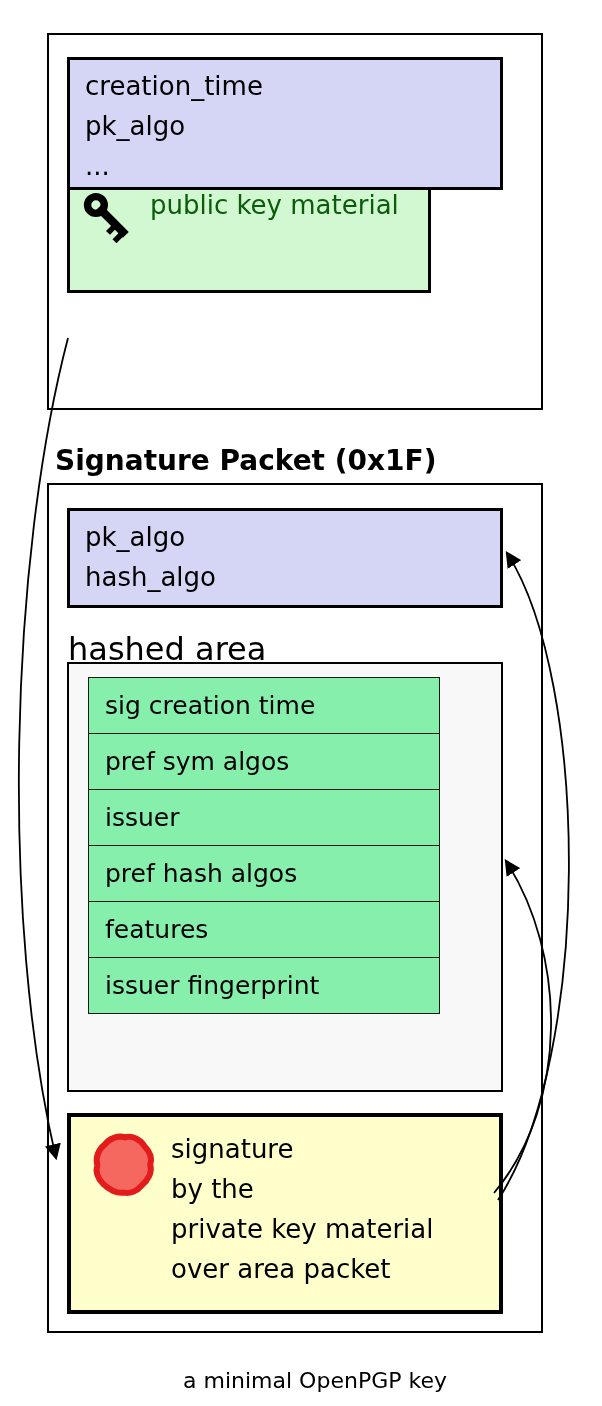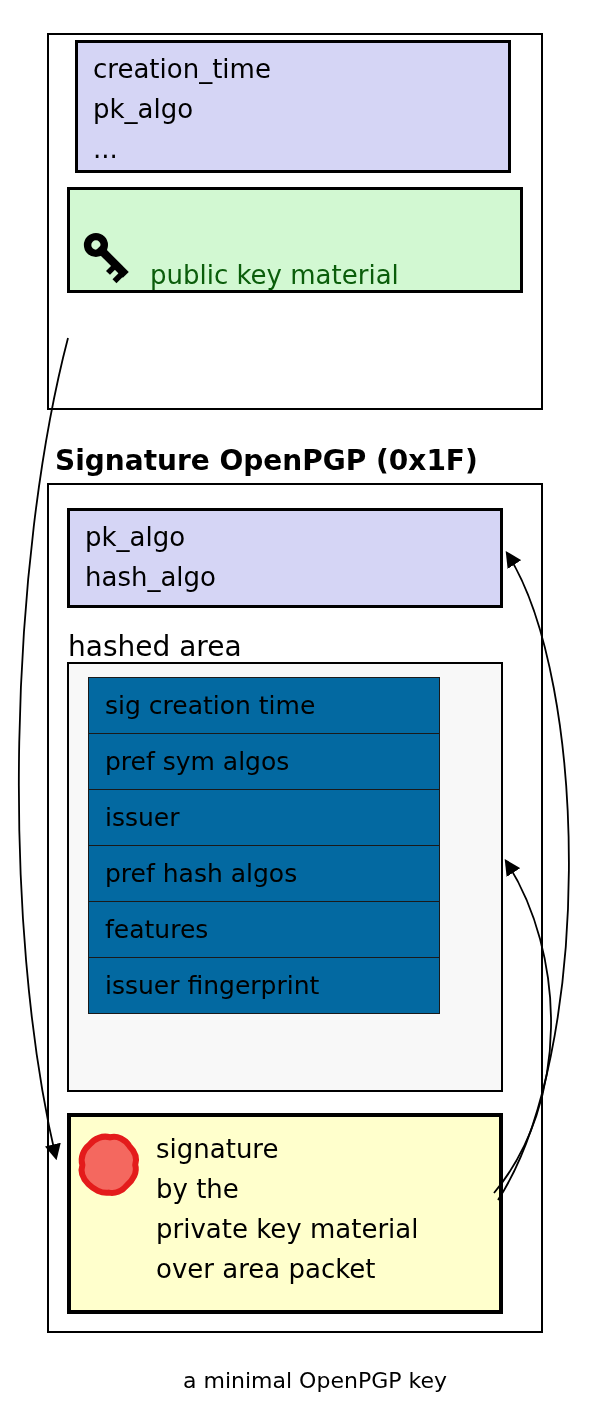--- a/index.html
+++ b/index.html
@@ -32,79 +32,79 @@
 
   .header-box {
     position: absolute;
     border: 3px solid #000;
     background: #d5d5f5;
     box-sizing: border-box;
     font-size: 26px;
     line-height: 40px;
     padding: 6px 0 0 15px;
   }
-  #pubkey-header { left: 67px; top: 40px;  width: 436px; height: 133px; margin-left: 8px; }
+  #pubkey-header { left: 67px; top: 57px;  width: 436px; height: 133px; }
   #sig-header    { left: 67px; top: 508px; width: 436px; height: 100px; }
 
   .green-box {
     position: absolute;
-    left: 67px; top: 187px; width: 456px; height: 106px;
+    left: 67px; top: 187px; width: 364px; height: 106px;
     border: 3px solid #000;
     background: #d2f8d2;
     box-sizing: border-box;
     display: flex;
-    align-items: flex-end;
+    align-items: flex-start;
     gap: 16px;
     padding-left: 12px;
   }
   .green-box .label {
     color: #0b5d0b;
     font-size: 26px;
   }
 
   .hashed-label {
     position: absolute;
     left: 68px; top: 630px;
-    font-size: 28px;
+    font-size: 32px;
   }
 
   .gray-box {
     position: absolute;
     left: 67px; top: 662px; width: 436px; height: 430px;
     border: 2px solid #000;
     background: #f8f8f8;
     box-sizing: border-box;
   }
 
   .rows {
     position: absolute;
     left: 88px; top: 678px; width: 352px;
   }
   .row {
     height: 57px;
-    background: #0369a1;
+    background: #86efac;
     border: 1px solid #1a1a1a;
     margin-top: -1px;
     box-sizing: border-box;
     display: flex;
     align-items: center;
     padding-left: 16px;
     font-size: 25px;
   }
 
   .yellow-box {
     position: absolute;
     left: 67px; top: 1113px; width: 436px; height: 201px;
     border: 4px solid #000;
     background: #ffffcc;
     box-sizing: border-box;
     display: flex;
     align-items: flex-start;
     gap: 10px;
-    padding: 12px 6px 0 3px;
+    padding: 12px 6px 0 18px;
   }
   .seal {
     flex: 0 0 auto;
     width: 72px;
     height: 72px;
   }
   .sig-lines {
     font-size: 26px;
     line-height: 40px;
   }
@@ -143,21 +143,21 @@
       <svg class="key-icon-svg" viewBox="0 0 56 58" aria-hidden="true">
         <circle cx="15" cy="15" r="9" fill="none" stroke="#000" stroke-width="8"></circle>
         <path d="M21 21 L44 44" stroke="#000" stroke-width="9" stroke-linecap="square"></path>
         <path d="M35 38 L28 45" stroke="#000" stroke-width="6"></path>
         <path d="M43 46 L35 54" stroke="#000" stroke-width="6"></path>
       </svg>
     </span>
     <span class="label">public key material</span>
   </div>
 
-  <div class="title" id="title-sig">Signature OpenPGP (0x1F)</div>
+  <div class="title" id="title-sig">Signature Packet (0x1F)</div>
 
   <div class="packet-box" id="sig-packet"></div>
 
   <div class="header-box" id="sig-header">
     <div>pk_algo</div>
     <div>hash_algo</div>
   </div>
 
   <div class="hashed-label">hashed area</div>
 

